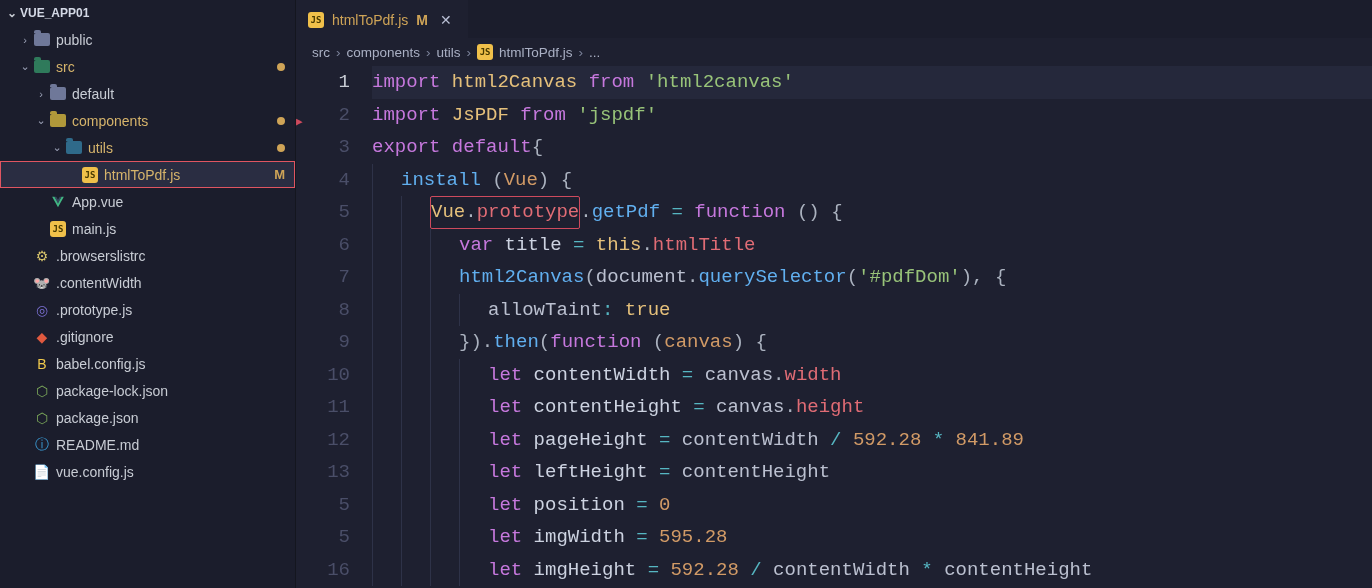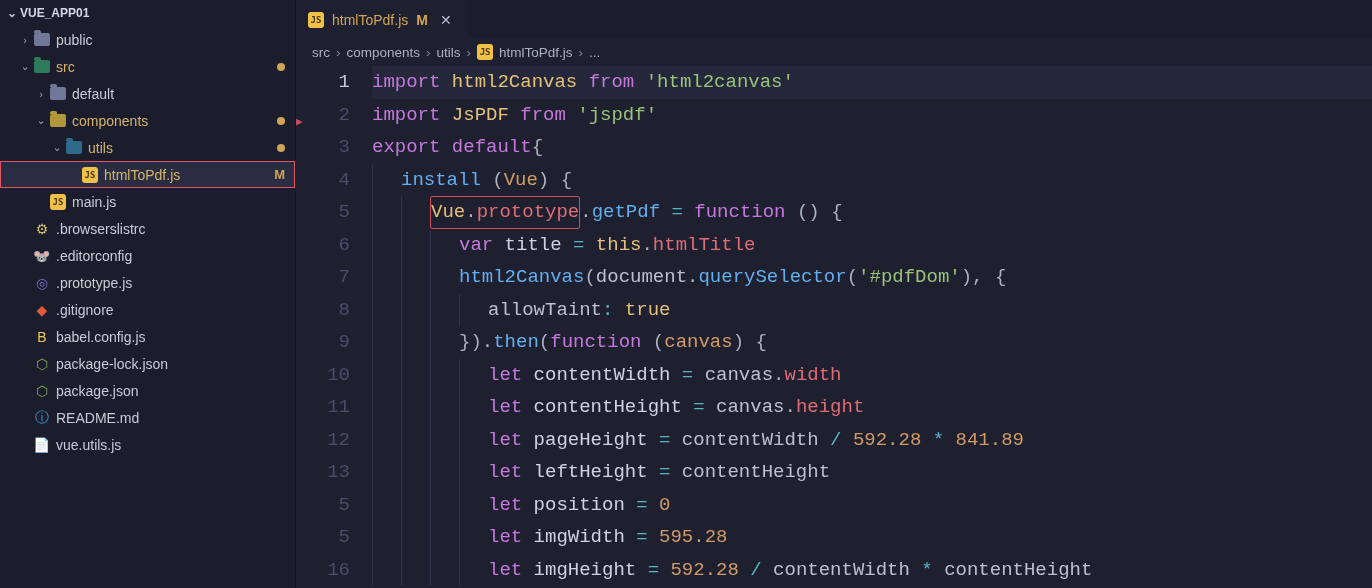--- a/index.html
+++ b/index.html
@@ -275,37 +275,49 @@
           <span class="chev"></span>
           <span class="fileicon">
             <span class="ic ic-js">JS</span>
           </span>
           <span class="label modified-label">htmlToPdf.js</span>
           <span class="status">M</span>
         </div>
         <div class="tree-row" style="padding-left: 34px;">
           <span class="chev"></span>
           <span class="fileicon">
+            <span>
+              <svg class="ic-vue" viewBox="0 0 24 24">
+                <path fill="#41B883" d="M2 3h4l6 10L18 3h4L12 21 2 3z"></path>
+                <path fill="#35495E" d="M6 3h3l3 5 3-5h3L12 15 6 3z"></path>
+              </svg>
+            </span>
+          </span>
+          <span class="label">App.vue</span>
+        </div>
+        <div class="tree-row" style="padding-left: 34px;">
+          <span class="chev"></span>
+          <span class="fileicon">
             <span class="ic ic-js">JS</span>
           </span>
           <span class="label">main.js</span>
         </div>
         <div class="tree-row" style="padding-left: 18px;">
           <span class="chev"></span>
           <span class="fileicon">
             <span class="glyph" style="color: rgb(214, 194, 107);">⚙</span>
           </span>
           <span class="label">.browserslistrc</span>
         </div>
         <div class="tree-row" style="padding-left: 18px;">
           <span class="chev"></span>
           <span class="fileicon">
             <span class="glyph" style="color: rgb(187, 187, 187);">🐭</span>
           </span>
-          <span class="label">.editorconfig</span>
+          <span class="label">.contentWidth</span>
         </div>
         <div class="tree-row" style="padding-left: 18px;">
           <span class="chev"></span>
           <span class="fileicon">
             <span class="glyph" style="color: rgb(122, 111, 209);">◎</span>
           </span>
           <span class="label">.prototype.js</span>
         </div>
         <div class="tree-row" style="padding-left: 18px;">
           <span class="chev"></span>
@@ -340,21 +352,21 @@
           <span class="fileicon">
             <span class="glyph" style="color: rgb(59, 157, 216);">ⓘ</span>
           </span>
           <span class="label">README.md</span>
         </div>
         <div class="tree-row" style="padding-left: 18px;">
           <span class="chev"></span>
           <span class="fileicon">
             <span class="glyph" style="color: rgb(136, 170, 170);">📄</span>
           </span>
-          <span class="label">vue.utils.js</span>
+          <span class="label">vue.config.js</span>
         </div>
       </div>
   </aside>
 
   <main class="editor">
     <div class="tabbar">
       <div class="tab">
         <span class="ic ic-js">JS</span>
         <span>htmlToPdf.js</span>
         <span class="mod">M</span>

